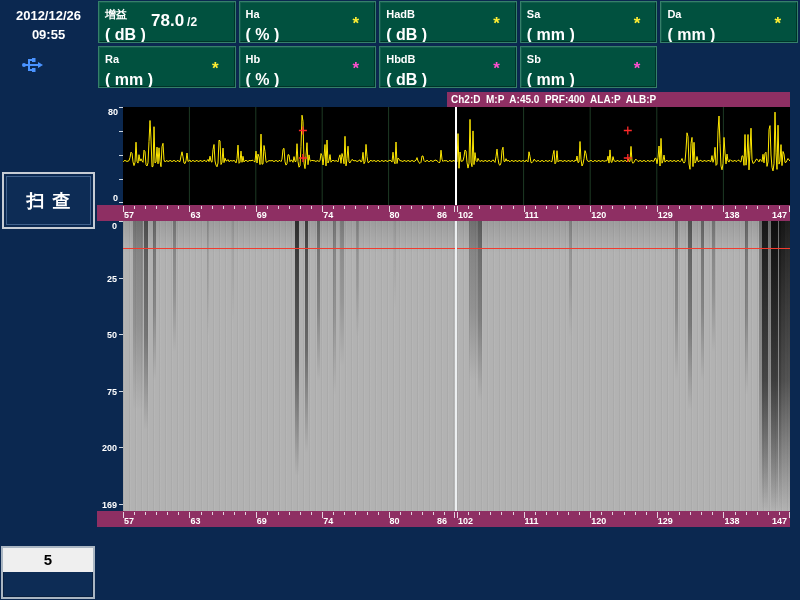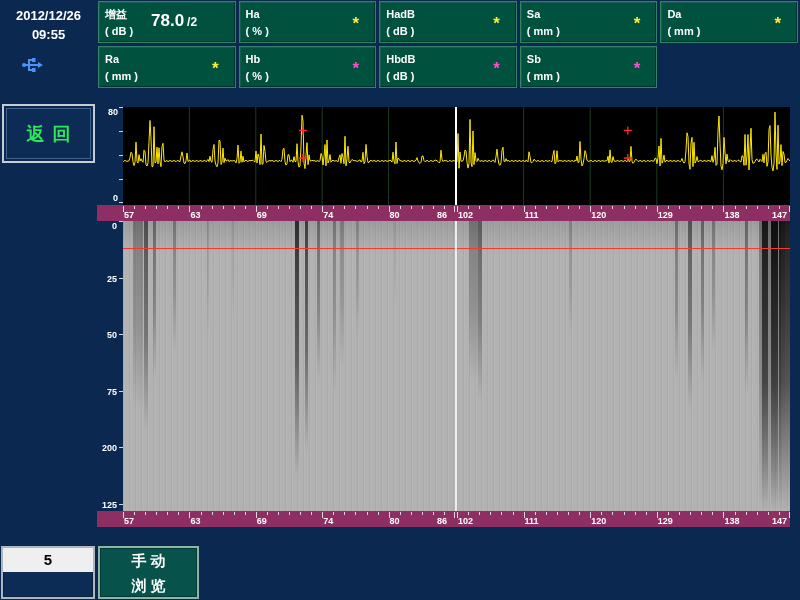--- a/index.html
+++ b/index.html
@@ -10,21 +10,21 @@
   .dt{position:absolute;left:0;top:0;width:97px;height:90px;text-align:center;padding-top:7px;
       font-size:13px;font-weight:bold;line-height:1.45}
   .usb{position:absolute;left:20px;top:54px}
 
   
   .pgrid{position:absolute;left:97px;top:0;width:703px;height:90px;display:grid;
          grid-template-columns:repeat(5,1fr);grid-template-rows:1fr 1fr;gap:3px;padding:1px 2px 2px 1px}
   .cell{background:#01513f;border:1px solid #35806a;position:relative;overflow:hidden;
         box-shadow:inset 1px 1px 0 rgba(255,255,255,.07),inset -1px -1px 0 rgba(0,0,0,.35)}
   .cl{position:absolute;left:6px;top:4px;font-size:11px;font-weight:bold;line-height:1.55;white-space:pre}
-  .cl .u{font-size:11px}
+  .cl .u{font-size:16px}
   .star{position:absolute;right:16px;top:50%;transform:translateY(-40%);font-size:17px;font-weight:bold}
   .gval{position:absolute;left:52px;top:9px;font-size:17px;font-weight:bold;white-space:nowrap}
   .gsuf{font-size:12px;margin-left:3px}
   .chok{position:absolute;left:60px;top:4px;font-size:11px;font-weight:bold}
   .chval{position:absolute;left:57px;top:18px;font-size:16px;font-weight:bold}
 
   
   .btn{position:absolute;left:2px;width:93px;border:2px solid #c6ccd4;background:#0d2c55;
        box-shadow:inset 0 0 0 2px #0b2850, inset 0 0 0 3px #40618c;
        display:flex;align-items:center;justify-content:center;
@@ -138,25 +138,26 @@
     <div class="cell">
       <div class="cl"><span>HbdB</span><br><span class="u">( dB )</span></div>
       <div class="star" style="color: rgb(255, 79, 208);">*</div>
     </div>
     <div class="cell">
       <div class="cl"><span>Sb</span><br><span class="u">( mm )</span></div>
       <div class="star" style="color: rgb(255, 79, 208);">*</div>
     </div>
   </div>
 
-  <div class="btn btn-back">
-      <span>返回</span>
+  <div class="btn btn-scan">
+      <span>扫查</span>
     </div>
 
   <div class="main">
+    <div class="chhdr ch2">Ch2:D  M:P  A:45.0  PRF:400  ALA:P  ALB:P</div>
 
     <div class="ascan-axis" id="aaxis">
       <span class="ax-top">80</span>
       <span class="ax-bot">0</span>
     <div class="ax-tick" style="top: 0px;"></div>
         <div class="ax-tick" style="top: 24px;"></div>
         <div class="ax-tick" style="top: 48px;"></div>
         <div class="ax-tick" style="top: 72px;"></div>
         <div class="ax-tick" style="top: 95px;"></div>
       </div>
@@ -269,21 +270,21 @@
         <div class="baxlabel" style="top: 0px;">0</div>
         <div class="baxtick" style="top: 0px;"></div>
         <div class="baxlabel" style="top: 52.5px;">25</div>
         <div class="baxtick" style="top: 56.5px;"></div>
         <div class="baxlabel" style="top: 109px;">50</div>
         <div class="baxtick" style="top: 113px;"></div>
         <div class="baxlabel" style="top: 165.5px;">75</div>
         <div class="baxtick" style="top: 169.5px;"></div>
         <div class="baxlabel" style="top: 222px;">200</div>
         <div class="baxtick" style="top: 226px;"></div>
-        <div class="baxlabel" style="top: 278.5px;">125</div>
+        <div class="baxlabel" style="top: 278.5px;">169</div>
         <div class="baxtick" style="top: 282.5px;"></div>
       </div>
     <div class="bscan-panel" id="bp1">
       <div class="btex"></div>
       <div class="redline" id="rl1" style="top: 9.3%;"></div>
     <div class="streak" style="left: 9.9px; width: 10px; height: 65%; background: linear-gradient(rgba(8, 8, 8, 0.3) 0%, rgba(30, 30, 30, 0.22) 55%, rgba(90, 90, 90, 0) 100%);"></div>
         <div class="streak" style="left: 21.2px; width: 4px; height: 72%; background: linear-gradient(rgba(8, 8, 8, 0.55) 0%, rgba(30, 30, 30, 0.41) 55%, rgba(90, 90, 90, 0) 100%);"></div>
         <div class="streak" style="left: 30px; width: 3px; height: 55%; background: linear-gradient(rgba(8, 8, 8, 0.4) 0%, rgba(30, 30, 30, 0.3) 55%, rgba(90, 90, 90, 0) 100%);"></div>
         <div class="streak" style="left: 50px; width: 3px; height: 45%; background: linear-gradient(rgba(8, 8, 8, 0.3) 0%, rgba(30, 30, 30, 0.22) 55%, rgba(90, 90, 90, 0) 100%);"></div>
         <div class="streak" style="left: 83.7px; width: 2px; height: 40%; background: linear-gradient(rgba(8, 8, 8, 0.15) 0%, rgba(30, 30, 30, 0.11) 55%, rgba(90, 90, 90, 0) 100%);"></div>
@@ -393,18 +394,14 @@
           <div class="rlabel" style="left: 267.4px;">138</div>
           <div class="tick major" style="left: 332px;"></div>
           <div class="rlabel" style="left: 315px;">147</div>
         </div>
     </div>
   </div>
 
   <div class="stepbox">
     <div class="stepval">5</div>
   </div>
-  <div class="modebox">
-    <div>手动</div>
-    <div>浏览</div>
-  </div>
 
 </div>
 
 </body></html>

